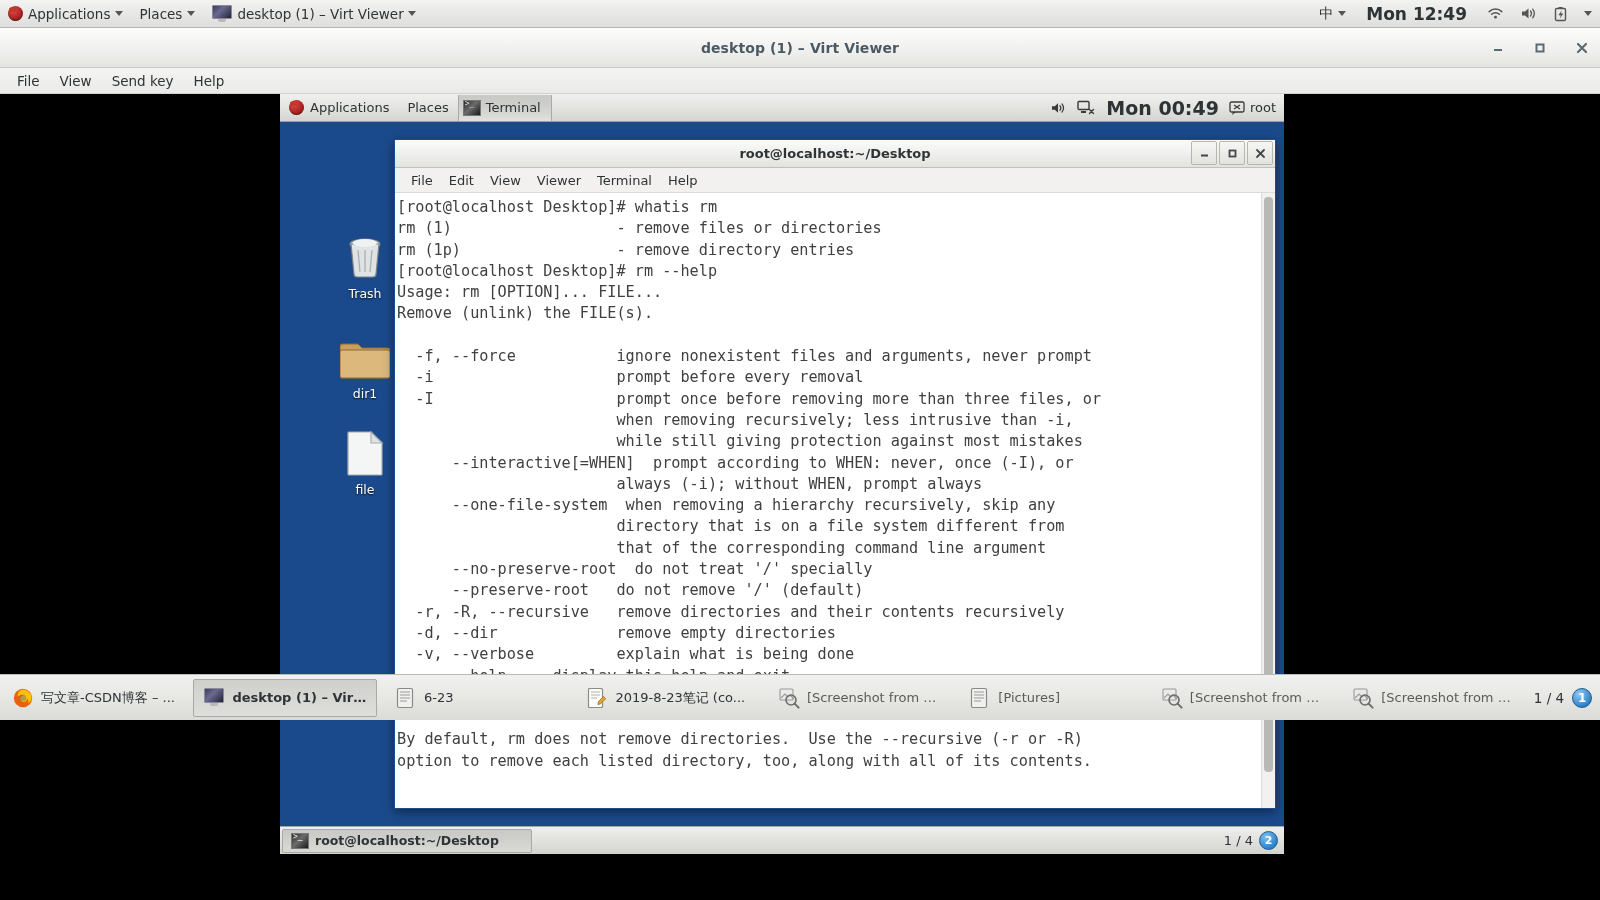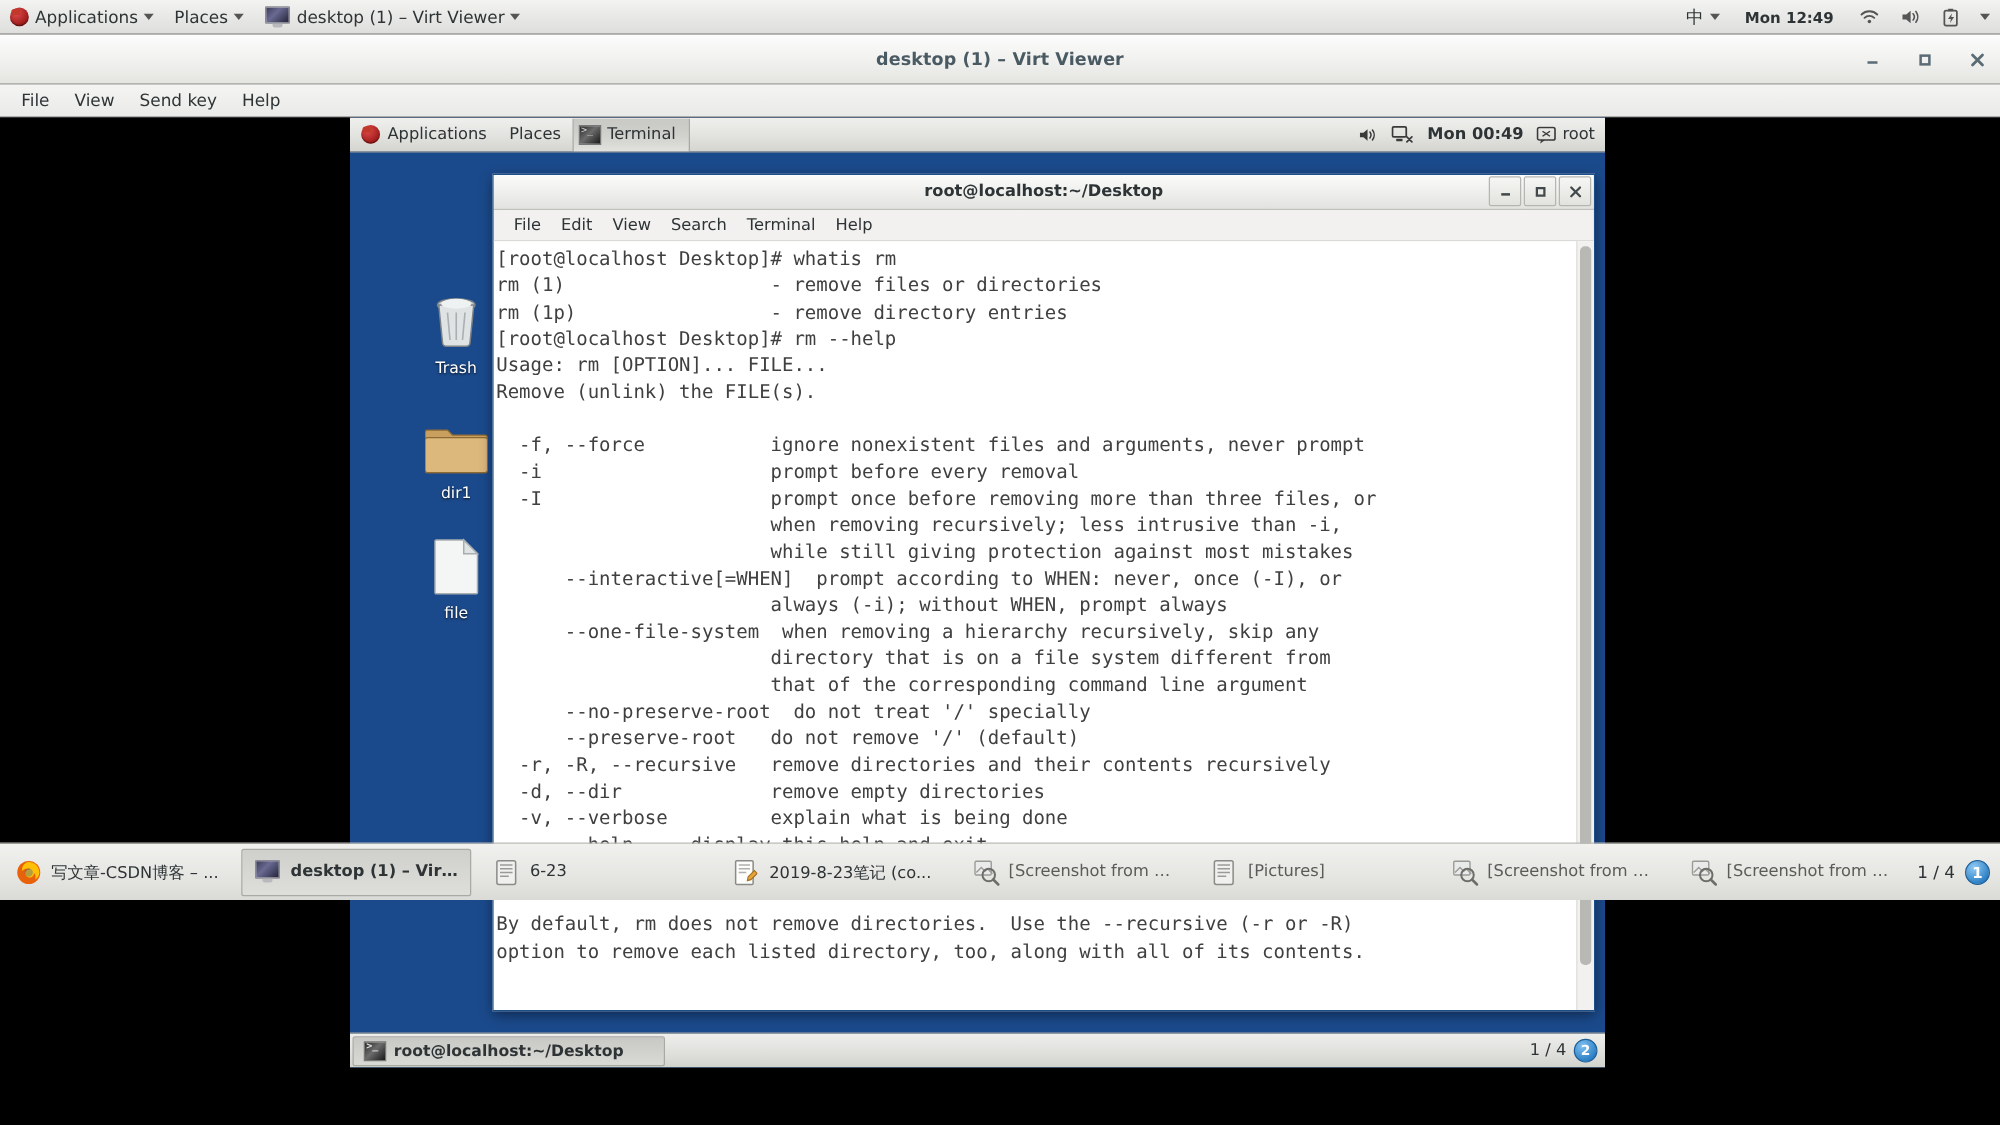--- a/index.html
+++ b/index.html
@@ -44,21 +44,21 @@
     position: absolute; left: 1px; top: 0; width: 20px; height: 14px;
     background: linear-gradient(135deg, #3c3c5a 0%, #6a6a92 40%, #23233a 100%);
     border: 1px solid #8a8a96; border-radius: 1px;
   }
   .vv-taskicon .stand {
     position: absolute; left: 7px; top: 14px; width: 8px; height: 3px;
     background: #b9b9bd; border-radius: 0 0 2px 2px;
   }
   .htp-spacer { flex: 1; }
   .tray-ime { font-size: 14px; color: #2e3436; }
-  .tray-clock { font-size: 12px; font-weight: 600; color: #2e3436; padding: 0 4px; }
+  .tray-clock { font-size: 17px; font-weight: 600; color: #2e3436; padding: 0 4px; }
   .icon-svg { display:block; }
 
   
   .vv-titlebar {
     position: absolute; left: 0; top: 28px; width: 1600px; height: 40px;
     background: linear-gradient(to bottom, #fcfcfc 0%, #efefed 60%, #e4e4e1 100%);
     border-bottom: 1px solid #c7c7c4;
     display: flex; align-items: center; justify-content: center;
   }
   .vv-title {
@@ -112,21 +112,21 @@
   .term-mini-icon {
     width: 18px; height: 16px;
     background: linear-gradient(135deg, #2b2b2b 0%, #6c6c6c 45%, #1a1a1a 100%);
     border: 1px solid #777; position: relative; flex: none;
   }
   .term-mini-icon::after {
     content: ">_"; position: absolute; left: 1px; top: -2px;
     color: #ddd; font-size: 8px; font-family: "DejaVu Sans Mono", monospace;
   }
   .g-top-right { margin-left: auto; display: flex; align-items: center; gap: 10px; padding-right: 8px; }
-  .g-clock { font-size: 13px; font-weight: bold; color: #2e3436; }
+  .g-clock { font-size: 19px; font-weight: bold; color: #2e3436; }
   .g-user { font-size: 13px; color: #2e3436; }
 
   
   .desk-icon {
     position: absolute; width: 86px; text-align: center;
     color: #ffffff; font-size: 12.5px;
     text-shadow: 0 1px 2px rgba(0,0,0,.85);
   }
   .desk-icon .glyph { height: 48px; display: flex; align-items: flex-end; justify-content: center; }
   .desk-icon .label { margin-top: 6px; }
@@ -412,21 +412,21 @@
               <svg width="11" height="11" viewBox="0 0 11 11">
                   <path d="M2 2l7 7M9 2l-7 7" stroke="#43484a" stroke-width="1.8" stroke-linecap="round"></path>
                 </svg>
             </span>
           </div>
         </div>
         <div class="term-menubar">
           <span class="term-menuitem">File</span>
           <span class="term-menuitem">Edit</span>
           <span class="term-menuitem">View</span>
-          <span class="term-menuitem">Search</span>
+          <span class="term-menuitem">Viewer</span>
           <span class="term-menuitem">Terminal</span>
           <span class="term-menuitem">Help</span>
         </div>
         <div class="term-body">
           <pre class="term-text">[root@localhost Desktop]# whatis rm
 rm (1)                  - remove files or directories
 rm (1p)                 - remove directory entries
 [root@localhost Desktop]# rm --help
 Usage: rm [OPTION]... FILE...
 Remove (unlink) the FILE(s).

